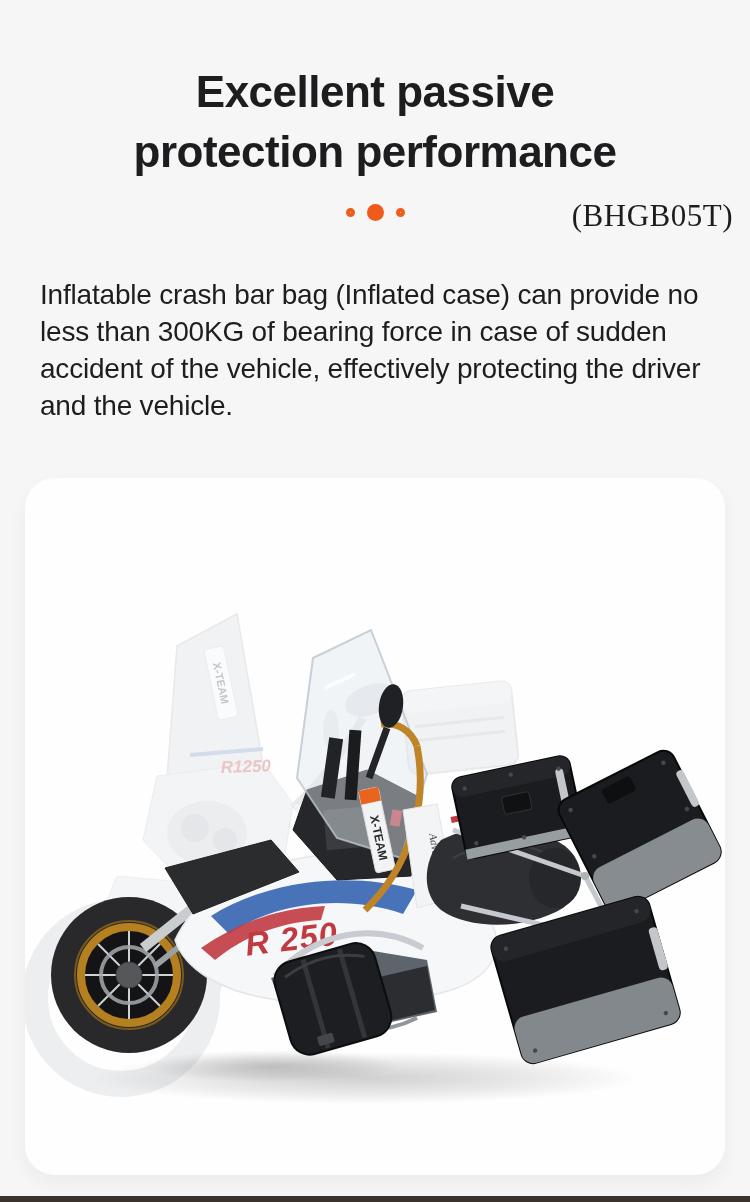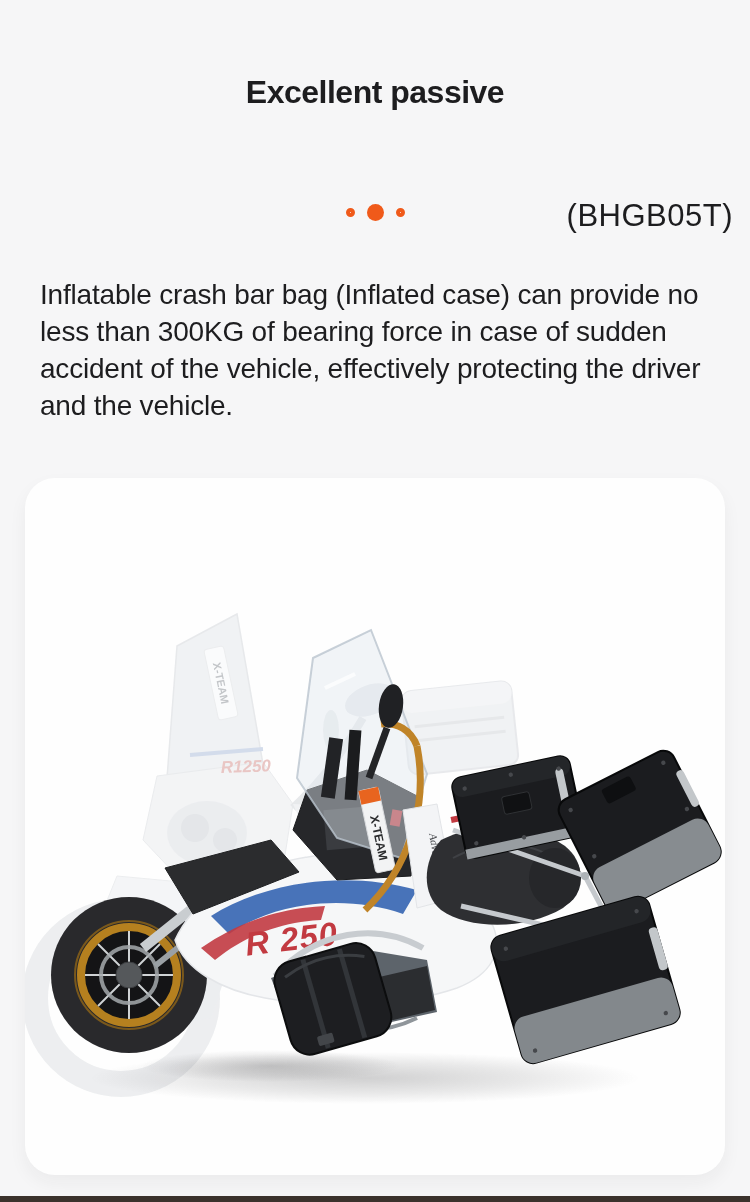--- a/index.html
+++ b/index.html
@@ -11,24 +11,24 @@
   }
   *{margin:0;padding:0;box-sizing:border-box;}
   html,body{background:#e9e9ea;}
   body{font-family:"Liberation Sans",sans-serif;color:var(--text);}
   .page{
     position:relative;width:750px;height:1202px;margin:0 auto;
     background:var(--page-bg);overflow:hidden;
   }
   .title{
     position:absolute;top:62px;left:0;width:750px;
-    text-align:center;font-weight:700;font-size:32px;line-height:60px;
+    text-align:center;font-weight:700;font-size:44px;line-height:60px;
     letter-spacing:-0.5px;color:var(--text);
   }
-  .meta-row{position:absolute;top:196px;left:0;width:750px;height:44px;}
+  .meta-row{position:absolute;top:196px;left:0;width:750px;height:44px;font-family:Liberation Serif, serif;}
   .dots{
     position:absolute;left:0;right:0;top:8px;
     display:flex;justify-content:center;align-items:center;gap:12px;
   }
   .dot{width:9px;height:9px;border-radius:50%;border:4px solid var(--accent);background:transparent;}
   .dot--active{width:17px;height:17px;border:none;background:var(--accent);}
   .model-code{
     position:absolute;right:17px;top:2px;
     font-size:31px;font-weight:400;letter-spacing:0.5px;color:var(--text);
   }
@@ -48,20 +48,21 @@
     background:var(--footer-bar);
   }
 </style>
 </head>
 <body>
 
 <div class="page">
 
   <h1 class="title">
     <span>Excellent passive</span><br>
+    <span>protection performance</span>
   </h1>
 
   <div class="meta-row">
     <div class="dots" id="dots">
         <span class="dot"></span>
         <span class="dot dot--active"></span>
         <span class="dot"></span>
       </div>
     <div class="model-code">(BHGB05T)</div>
   </div>

